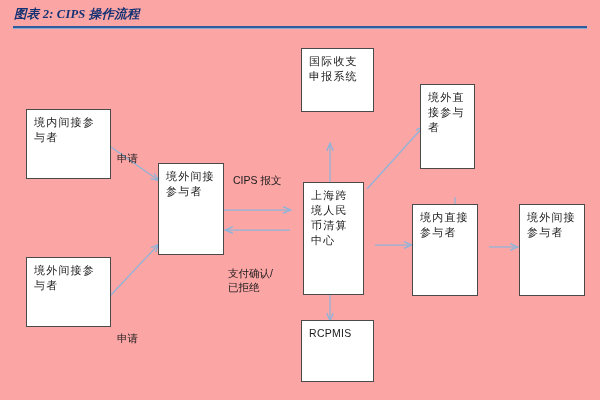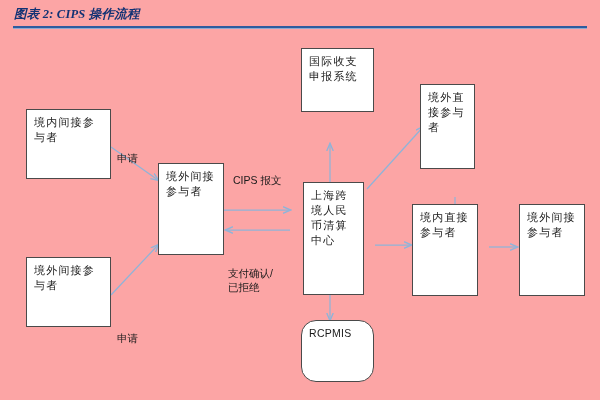--- a/index.html
+++ b/index.html
@@ -145,21 +145,21 @@
     <div class="node" style="left:26px; top:77px; width:85px; height:70px;">境内间接参与者</div>
 
     <div class="node" style="left:26px; top:225px; width:85px; height:70px;">境外间接参与者</div>
 
     <div class="node" style="left:158px; top:131px; width:66px; height:92px;">境外间接参与者</div>
 
     <div class="node" style="left:301px; top:16px; width:73px; height:64px;">国际收支申报系统</div>
 
     <div class="node" style="left:303px; top:119px; width:61px; height:113px;margin-top:31px;">上海跨境人民币清算中心</div>
 
-    <div class="node latin" style="left:301px; top:288px; width:73px; height:62px;border-radius:15px;">RCPMIS</div>
+    <div class="node latin" style="left:301px; top:288px; width:73px; height:62px;">RCPMIS</div>
 
     <div class="node" style="left:420px; top:52px; width:55px; height:85px;">境外直接参与者</div>
 
     <div class="node" style="left:412px; top:172px; width:66px; height:92px;">境内直接参与者</div>
 
     <div class="node" style="left:519px; top:172px; width:66px; height:92px;">境外间接参与者</div>
 
     <div class="edge-label" style="left:117px; top:95px;">申请</div>
 
     <div class="edge-label" style="left:117px; top:275px;">申请</div>

